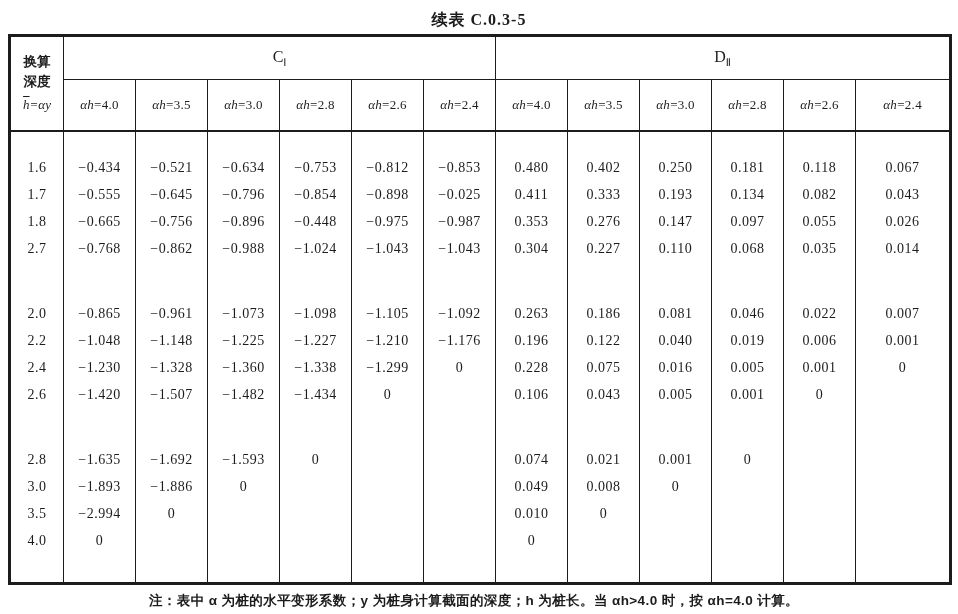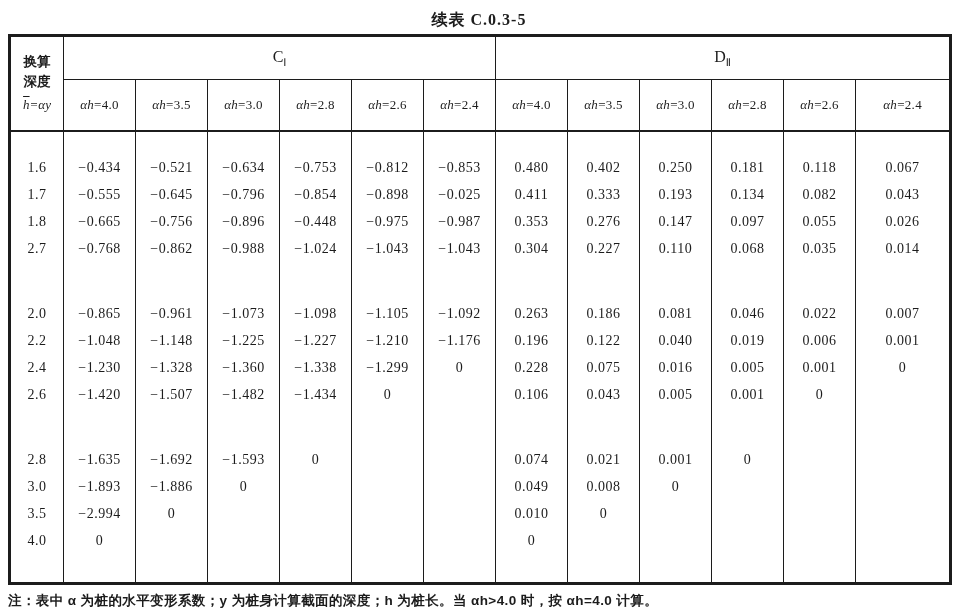--- a/index.html
+++ b/index.html
@@ -86,20 +86,21 @@
   tbody tr.spacer-top td    { height: 22px; }
   tbody tr.spacer-group td  { height: 38px; }
   tbody tr.spacer-bottom td { height: 28px; }
 
   .note {
     margin: 7px 18px 0 8px;
     font-family: "Liberation Sans", sans-serif;
     font-weight: bold;
     font-size: 13.5px;
     letter-spacing: 0.4px;
+    text-align: center;
   }
 </style>
 </head>
 <body>
 
 <div class="page">
 
   <div class="doc-title">续表 C.0.3-5</div>
 
   <table class="coef">

